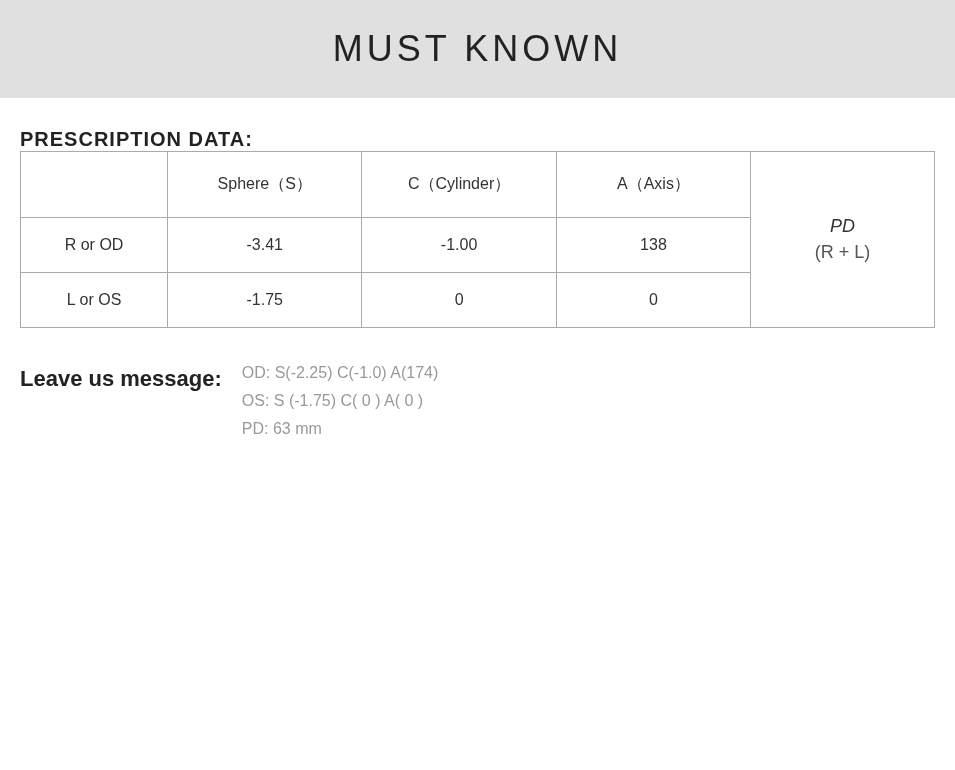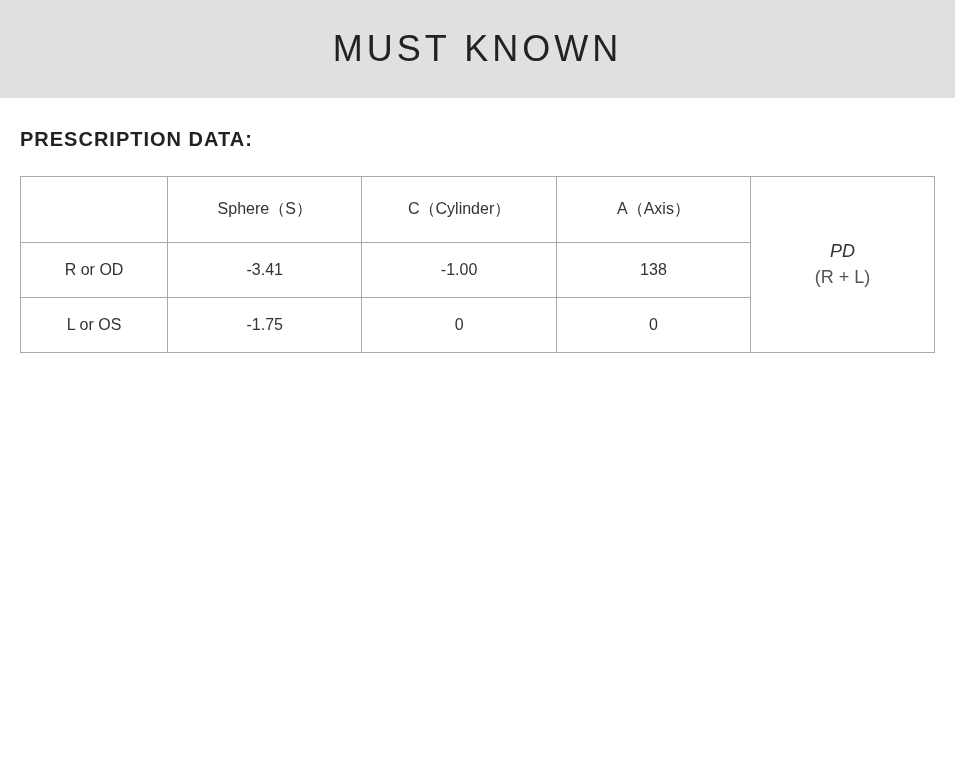--- a/index.html
+++ b/index.html
@@ -38,21 +38,20 @@
       font-size: 20px;
       font-weight: bold;
       letter-spacing: 1px;
     }
 
     .prescription-table {
       width: 100%;
       border-collapse: collapse;
       border: 1px solid #aaa;
       margin-bottom: 36px;
-      margin-top: 25px;
     }
 
     .prescription-table td,
     .prescription-table th {
       border: 1px solid #aaa;
       text-align: center;
       padding: 18px 10px;
       font-size: 16px;
       color: #333;
     }
@@ -160,14 +159,22 @@
         <td class="row-label-cell">
           <span>L or OS</span>
         </td>
         <td>-1.75</td>
         <td>0</td>
         <td>0</td>
       </tr>
     </tbody>
   </table>
 
+  <div class="leave-message-section">
+    <span class="leave-label">Leave us message:</span>
+    <div class="message-lines">
+      <span class="message-line">OD:  S(-2.25)    C(-1.0)   A(174)</span>
+      <span class="message-line">OS:  S (-1.75)    C( 0 )     A( 0 )</span>
+      <span class="message-line">PD:  63 mm</span>
+    </div>
+  </div>
 
 </div>
 
 </body></html>

